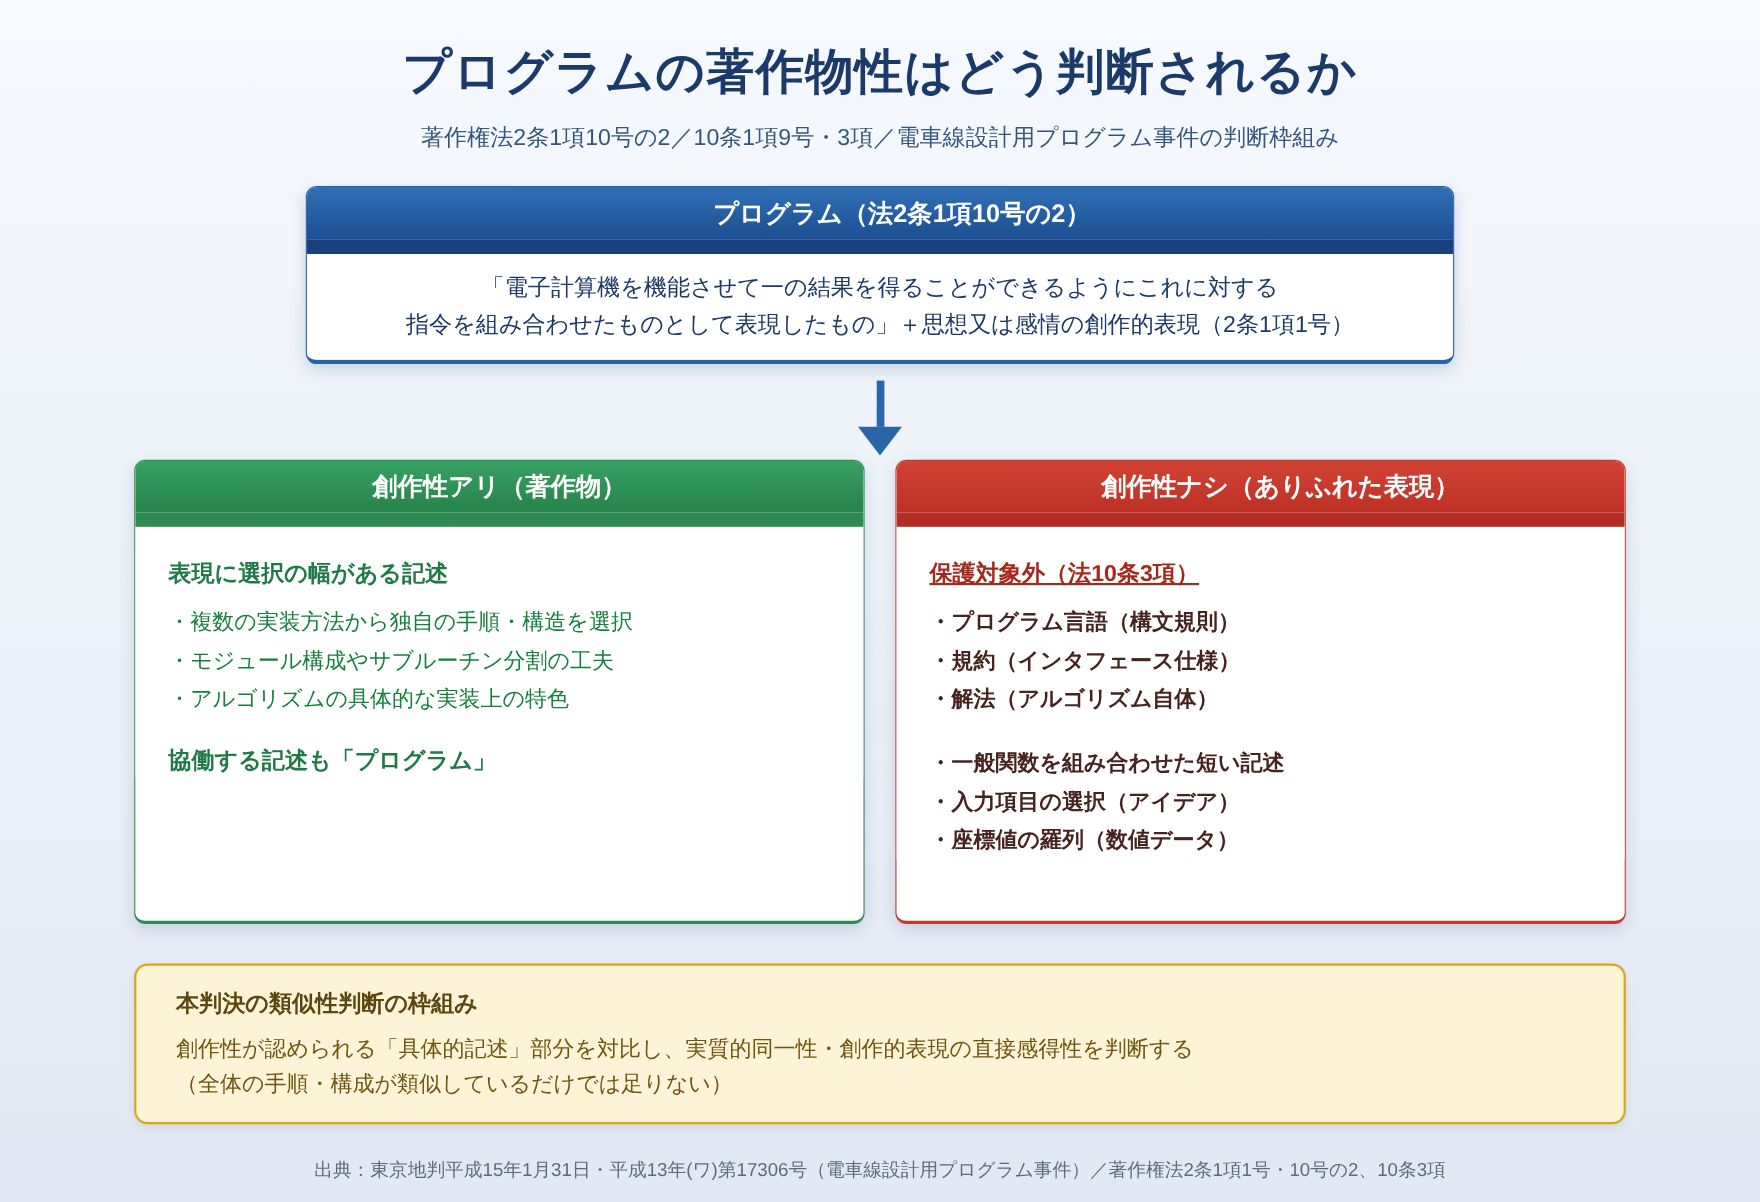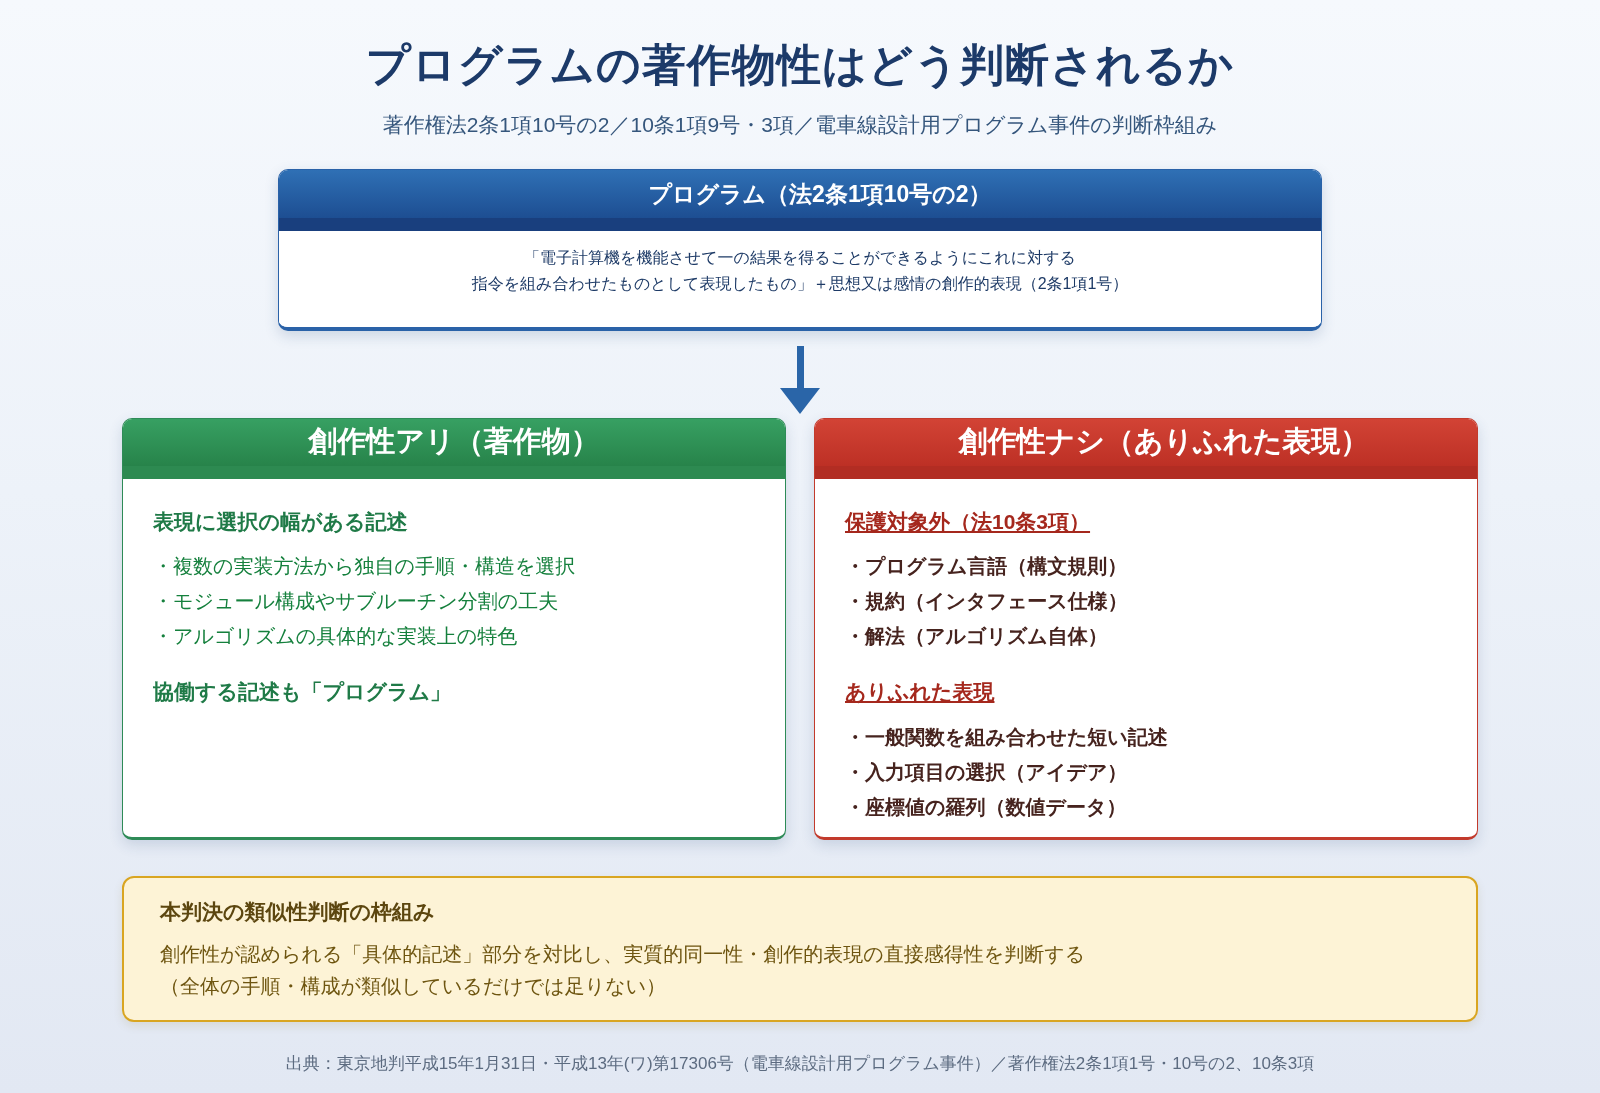--- a/index.html
+++ b/index.html
@@ -45,23 +45,23 @@
     font-weight: bold;
     color: #ffffff;
     padding-left: 40px;
   }
   .blue .box-header, .box-header.blue {
     background: linear-gradient(180deg, #2f70b5 0%, #1d4e92 100%);
   }
   .box-band { height: 13px; }
   .blue-band { background: #193f7e; }
   .program-body {
-    padding: 14px 20px 30px;
-    text-align: center;
-    font-size: 16px;
+    padding: 14px 20px 14px;
+    text-align: center;
+    font-size: 21px;
     line-height: 1.62;
     color: #1d3a66;
     background: #ffffff;
   }
 
   
   .arrow { width: 40px; margin: 15px auto 8px; height: 64px; position: relative; }
   .arrow-stem {
     width: 7px; height: 42px;
     background: #2a65a8;
@@ -90,21 +90,21 @@
     background: #ffffff;
     box-shadow: 0 5px 14px rgba(40, 70, 120, 0.16);
   }
   .green-card { border: 1.5px solid #2e8b57; border-bottom: 3px solid #2e8b57; }
   .red-card   { border: 1.5px solid #c23a2c; border-bottom: 3px solid #c23a2c; }
   .card-header {
     height: 47px;
     display: flex;
     align-items: center;
     justify-content: center;
-    font-size: 29px;
+    font-size: 23px;
     font-weight: bold;
     color: #ffffff;
   }
   .green-card .card-header { background: linear-gradient(180deg, #37a062 0%, #27834a 100%); }
   .red-card   .card-header { background: linear-gradient(180deg, #d24335 0%, #bd3025 100%); padding-left: 36px; }
   .card-band { height: 13px; }
   .green-card .card-band { background: #2d8a51; }
   .red-card   .card-band { background: #b22d23; }
   .card-body { padding: 28px 30px 0; background: #ffffff; }
   .section-heading {
@@ -203,21 +203,20 @@
       </div>
       <div class="card-band"></div>
       <div class="card-body">
         <div class="section">
           <div class="section-heading">保護対象外（法10条3項）</div>
           <div class="bullet">・プログラム言語（構文規則）</div>
           <div class="bullet">・規約（インタフェース仕様）</div>
           <div class="bullet">・解法（アルゴリズム自体）</div>
         </div>
         <div class="section">
-          <div class="section-heading">ありふれた表現</div>
           <div class="bullet">・一般関数を組み合わせた短い記述</div>
           <div class="bullet">・入力項目の選択（アイデア）</div>
           <div class="bullet">・座標値の羅列（数値データ）</div>
         </div>
       </div>
     </div>
 
   </div>
 
   <div class="note-box">

